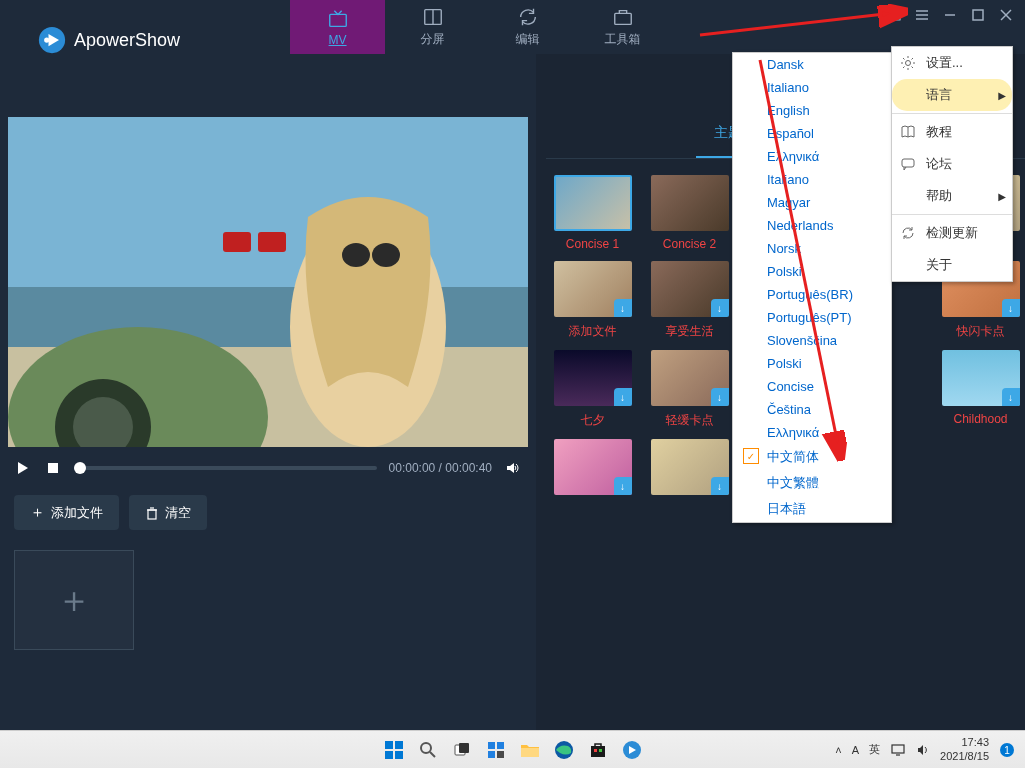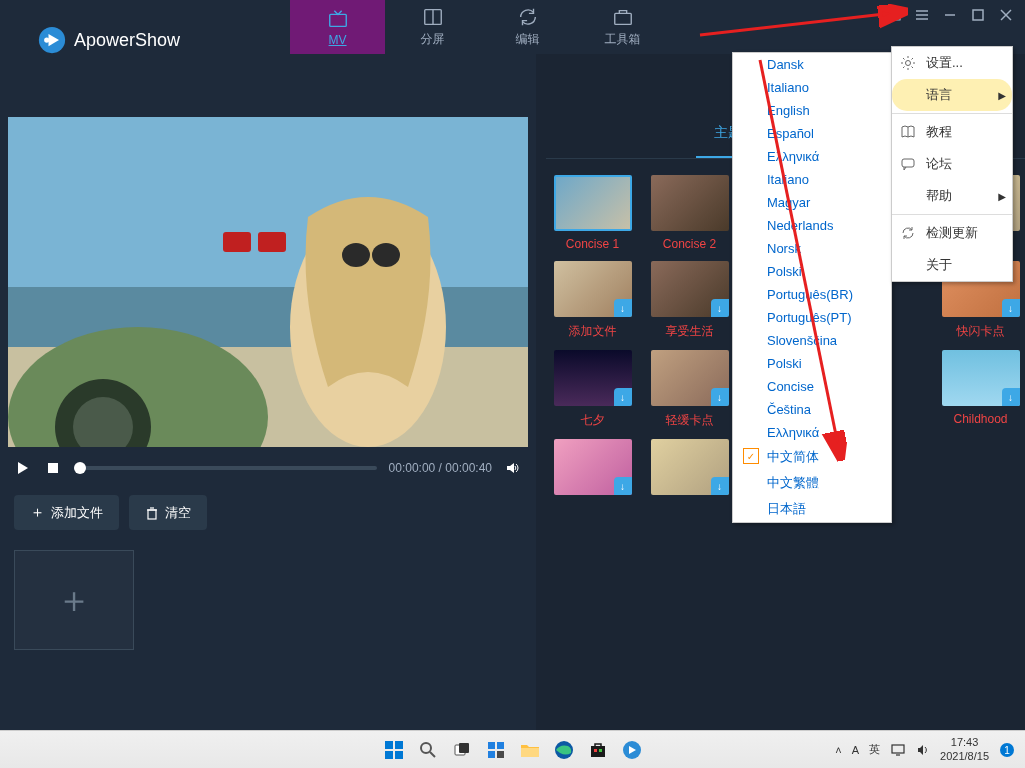--- a/index.html
+++ b/index.html
@@ -46,21 +46,21 @@
 .menu-arrow { position: absolute; right: 6px; font-size: 10px; }
 .menu-sep { height: 1px; background: #ddd; margin: 2px 0; }
 .language-menu { position: absolute; right: 133px; top: 52px; width: 160px; background: #fff; border: 1px solid #ccc; box-shadow: 2px 2px 4px rgba(0,0,0,0.3); z-index: 99; }
 .lang-item { padding: 4px 12px 4px 34px; font-size: 13px; color: #0066cc; cursor: pointer; position: relative;}
 .lang-item.checked::before { content: "✓"; position: absolute; left: 10px; color: #ff8c00; background:#fff; border:1px solid #ff8c00; width:14px; height:14px; display:flex; align-items:center; justify-content:center; font-size:10px;}
 .arrow-red { position: absolute; stroke: #e62020; stroke-width: 3; fill: none; z-index: 200; pointer-events:none;}
 .taskbar { position: absolute; bottom: 0; width: 1025px; height: 38px; background: linear-gradient(180deg,#f0f0f0,#e8e8e8); display: flex; align-items: center; border-top:1px solid #ccc;}
 .tb-center { position: absolute; left: 50%; transform: translateX(-50%); display: flex; gap: 4px; }
 .tb-icon { width: 30px; height: 30px; display: flex; align-items: center; justify-content: center; cursor:pointer; border-radius:4px;}
 .tb-right { position: absolute; right: 10px; display: flex; align-items: center; gap: 10px; font-size: 11px; color: #333; }
-.tb-time { text-align: center; line-height: 1.2;}
+.tb-time { text-align: right; line-height: 1.2;}
 .thumb-bg1 { background: linear-gradient(135deg,#6fa8c8,#c7c0a8);}
 .thumb-bg2 { background: linear-gradient(135deg,#8a6a5a,#4a3a2a);}
 .thumb-bg3 { background: linear-gradient(135deg,#d0c0a0,#a08060);}
 .thumb-bg4 { background: linear-gradient(180deg,#0a0a2a,#4a2a5a);}
 .thumb-bg5 { background: linear-gradient(135deg,#c0a080,#8a6a5a);}
 .thumb-bg6 { background: linear-gradient(135deg,#f0a0c0,#c060a0);}
 .thumb-bg7 { background: linear-gradient(135deg,#e0d0a0,#b0a080);}
 .thumb-bg8 { background: linear-gradient(135deg,#e09060,#c07040);}
 .thumb-bg9 { background: linear-gradient(180deg,#70c0e0,#a0d8f0);}
 </style>

